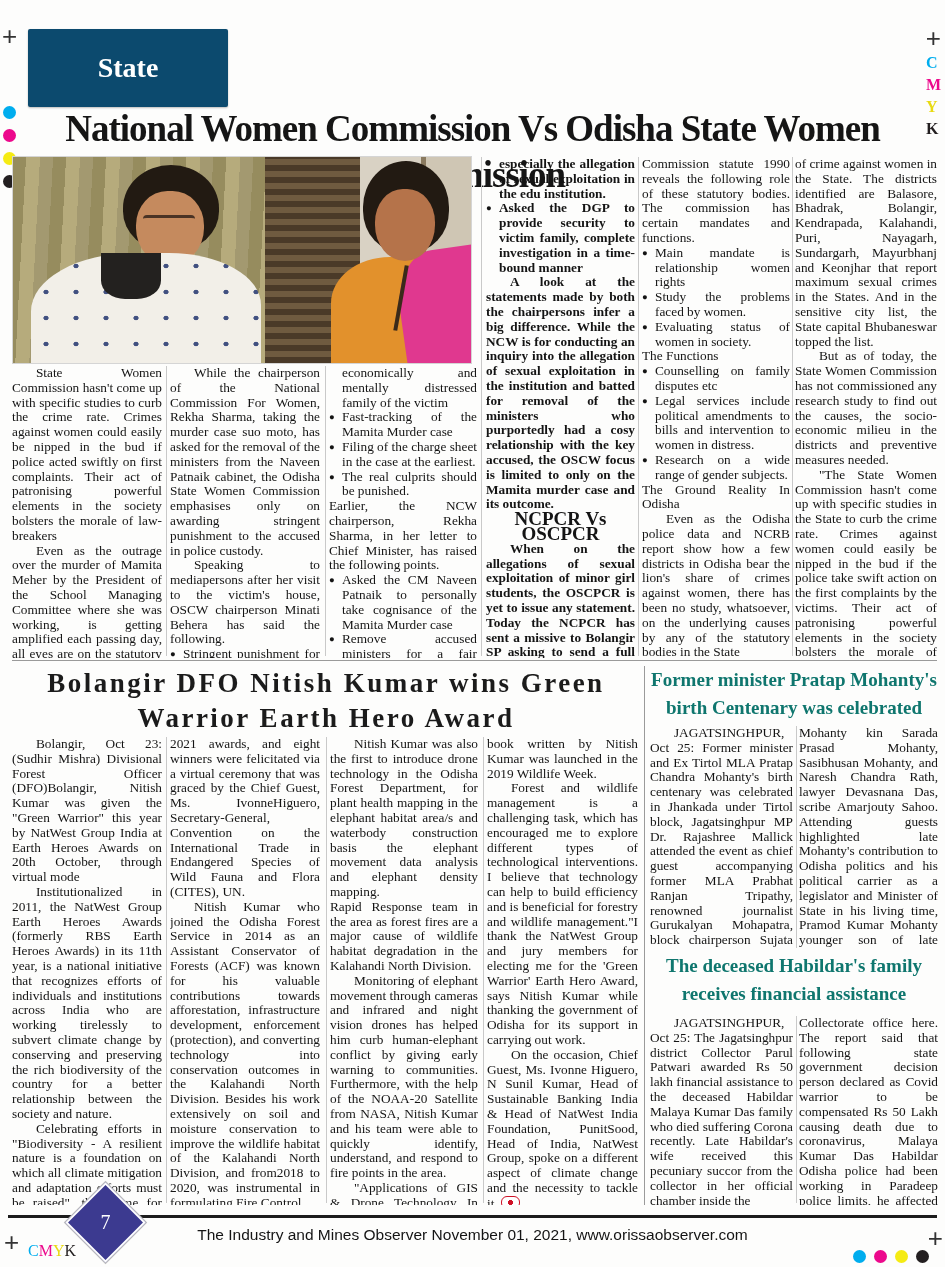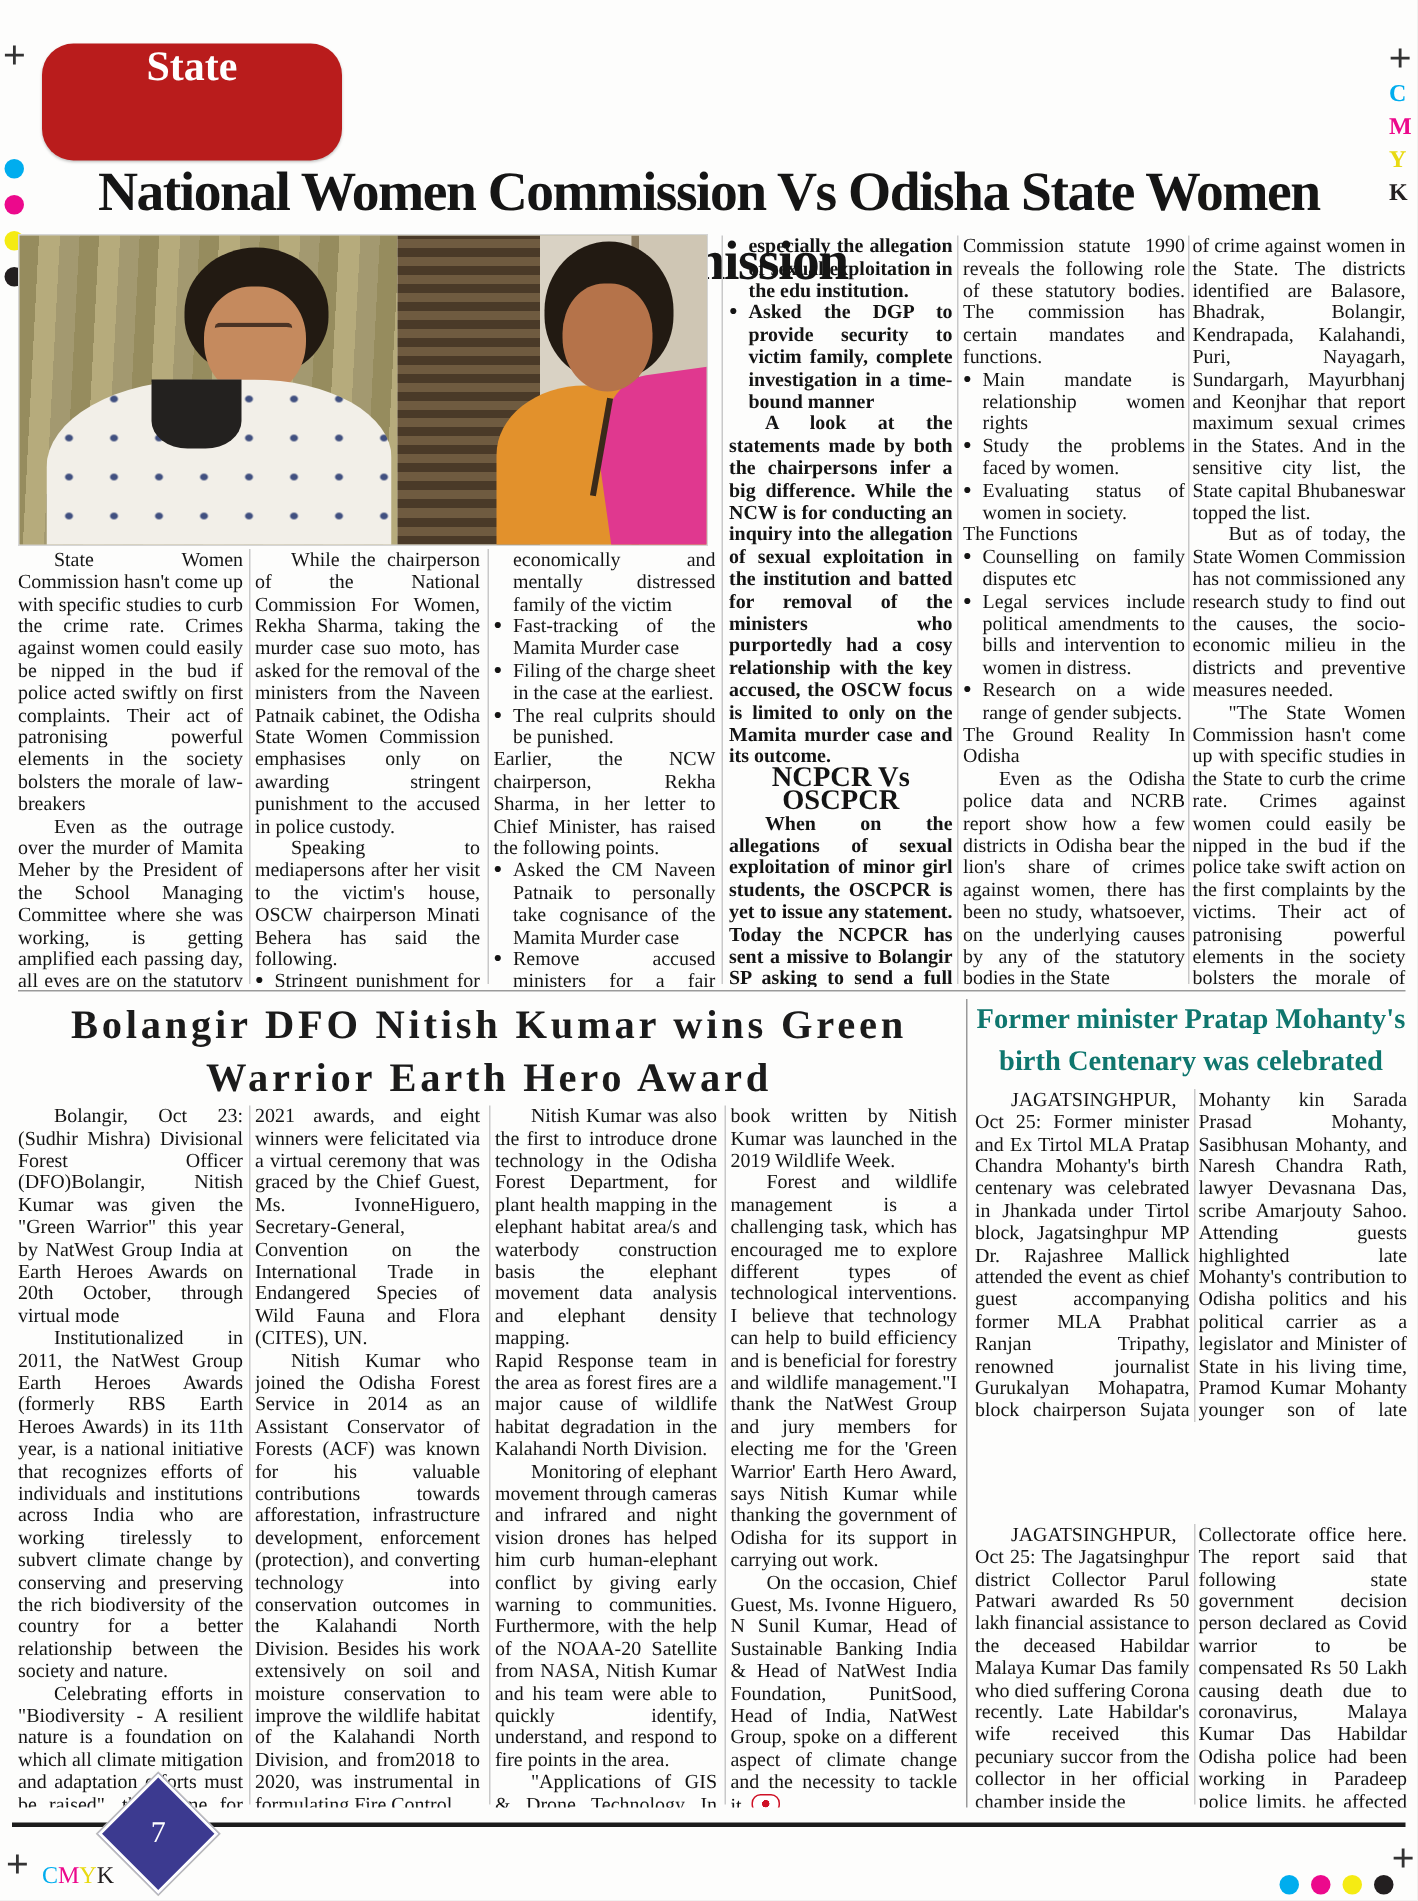--- a/index.html
+++ b/index.html
@@ -9,22 +9,22 @@
   .regplus{position:absolute;font:300 26px "Liberation Sans",sans-serif;color:#333;line-height:20px;}
   .dotcol{position:absolute;left:1px;top:103px;width:14px;}
   .dotrow{position:absolute;right:14px;top:1247px;}
   .cdot{width:13px;height:13px;border-radius:50%;display:inline-block;margin:3px 2px;}
   .cmyk-letters{position:absolute;right:3px;top:52px;width:16px;text-align:left;
         font:bold 16px "Liberation Serif",serif;line-height:22px;}
   .cmyk-word{position:absolute;left:28px;top:1242px;font:16px "Liberation Serif",serif;letter-spacing:0px;}
   .col-c{color:#00adee}.col-m{color:#ec098c}.col-y{color:#e8da12}.col-k{color:#231f20}
   .bg-c{background:#00adee}.bg-m{background:#ec098c}.bg-y{background:#f5eb13}.bg-k{background:#231f20}
   
-  .state-badge{position:absolute;left:28px;top:29px;width:200px;height:78px;background:#b91c1c;
-        border-radius:21px;display:flex;align-items:flex-start;justify-content:center;box-shadow:0 1px 2px rgba(0,0,0,.25);}
+  .state-badge{position:absolute;left:28px;top:29px;width:200px;height:78px;background:#0c4a6e;
+        border-radius:2px;display:flex;align-items:center;justify-content:center;box-shadow:0 1px 2px rgba(0,0,0,.25);}
   .state-badge span{color:#fff;font:bold 28px "Liberation Serif",serif;}
   .main-headline{position:absolute;left:10px;top:106px;width:925px;margin:0;text-align:center;
         font:bold 37px/46px "Liberation Serif",serif;letter-spacing:-1px;color:#151515;}
   
   .photo{position:absolute;left:12px;top:156px;width:458px;height:206px;overflow:hidden;background:#b9b08a;border:1px solid #d5d5d5;}
   .ph-left{position:absolute;left:0;top:0;width:55%;height:100%;
         background:repeating-linear-gradient(93deg,#968c5e 0 13px,#b6ab7c 13px 27px,#a39970 27px 40px);}
   .ph-right{position:absolute;right:0;top:0;width:45%;height:100%;background:#d9d2c4;}
   .blinds{position:absolute;left:0;top:0;width:46%;height:100%;
         background:repeating-linear-gradient(0deg,#4a3a28 0 6px,#6f5b40 6px 12px);}
@@ -245,26 +245,28 @@
 
   <h2 class="right-headline" style="top:666px;">Former minister Pratap Mohanty's birth Centenary was celebrated</h2>
   <div class="col" style="left:650px;top:726px;width:143px;height:224px;">
       <div class="blk para">JAGATSINGHPUR, Oct 25: Former minister and Ex Tirtol MLA Pratap Chandra Mohanty's birth centenary was celebrated in Jhankada under Tirtol block, Jagatsinghpur MP Dr. Rajashree Mallick attended the event as chief guest accompanying former MLA Prabhat Ranjan Tripathy, renowned journalist Gurukalyan Mohapatra, block chairperson Sujata Mohanty, late Pratap</div>
     </div>
   <div class="col" style="left:799px;top:726px;width:139px;height:224px;">
       <div class="blk cont">Mohanty kin Sarada Prasad Mohanty, Sasibhusan Mohanty, and Naresh Chandra Rath, lawyer Devasnana Das, scribe Amarjouty Sahoo. Attending guests highlighted late Mohanty's contribution to Odisha politics and his political carrier as a legislator and Minister of State in his living time, Pramod Kumar Mohanty younger son of late Mohanty coordinated the function.</div>
     </div>
   <div class="vr" style="left:796px;top:726px;height:222px;"></div>
 
+  <h2 class="right-headline" style="top:952px;">The deceased Habildar's family receives financial assistance</h2>
   <div class="col" style="left:650px;top:1016px;width:143px;height:189px;">
       <div class="blk para">JAGATSINGHPUR, Oct 25: The Jagatsinghpur district Collector Parul Patwari awarded Rs 50 lakh financial assistance to the deceased Habildar Malaya Kumar Das family who died suffering Corona recently. Late Habildar's wife received this pecuniary succor from the collector in her official chamber inside the</div>
     </div>
   <div class="col" style="left:799px;top:1016px;width:139px;height:189px;">
       <div class="blk cont">Collectorate office here. The report said that following state government decision person declared as Covid warrior to be compensated Rs 50 Lakh causing death due to coronavirus, Malaya Kumar Das Habildar Odisha police had been working in Paradeep police limits, he affected in Coronavirus later succumbed in hospital.</div>
     </div>
   <div class="vr" style="left:796px;top:1016px;height:187px;"></div>
 
   <div class="foot-line"></div>
   <div class="diamond">
     <span>7</span>
   </div>
+  <div class="foot-text">The Industry and Mines Observer November 01, 2021, www.orissaobserver.com</div>
 
 </div>
 
 </body></html>

